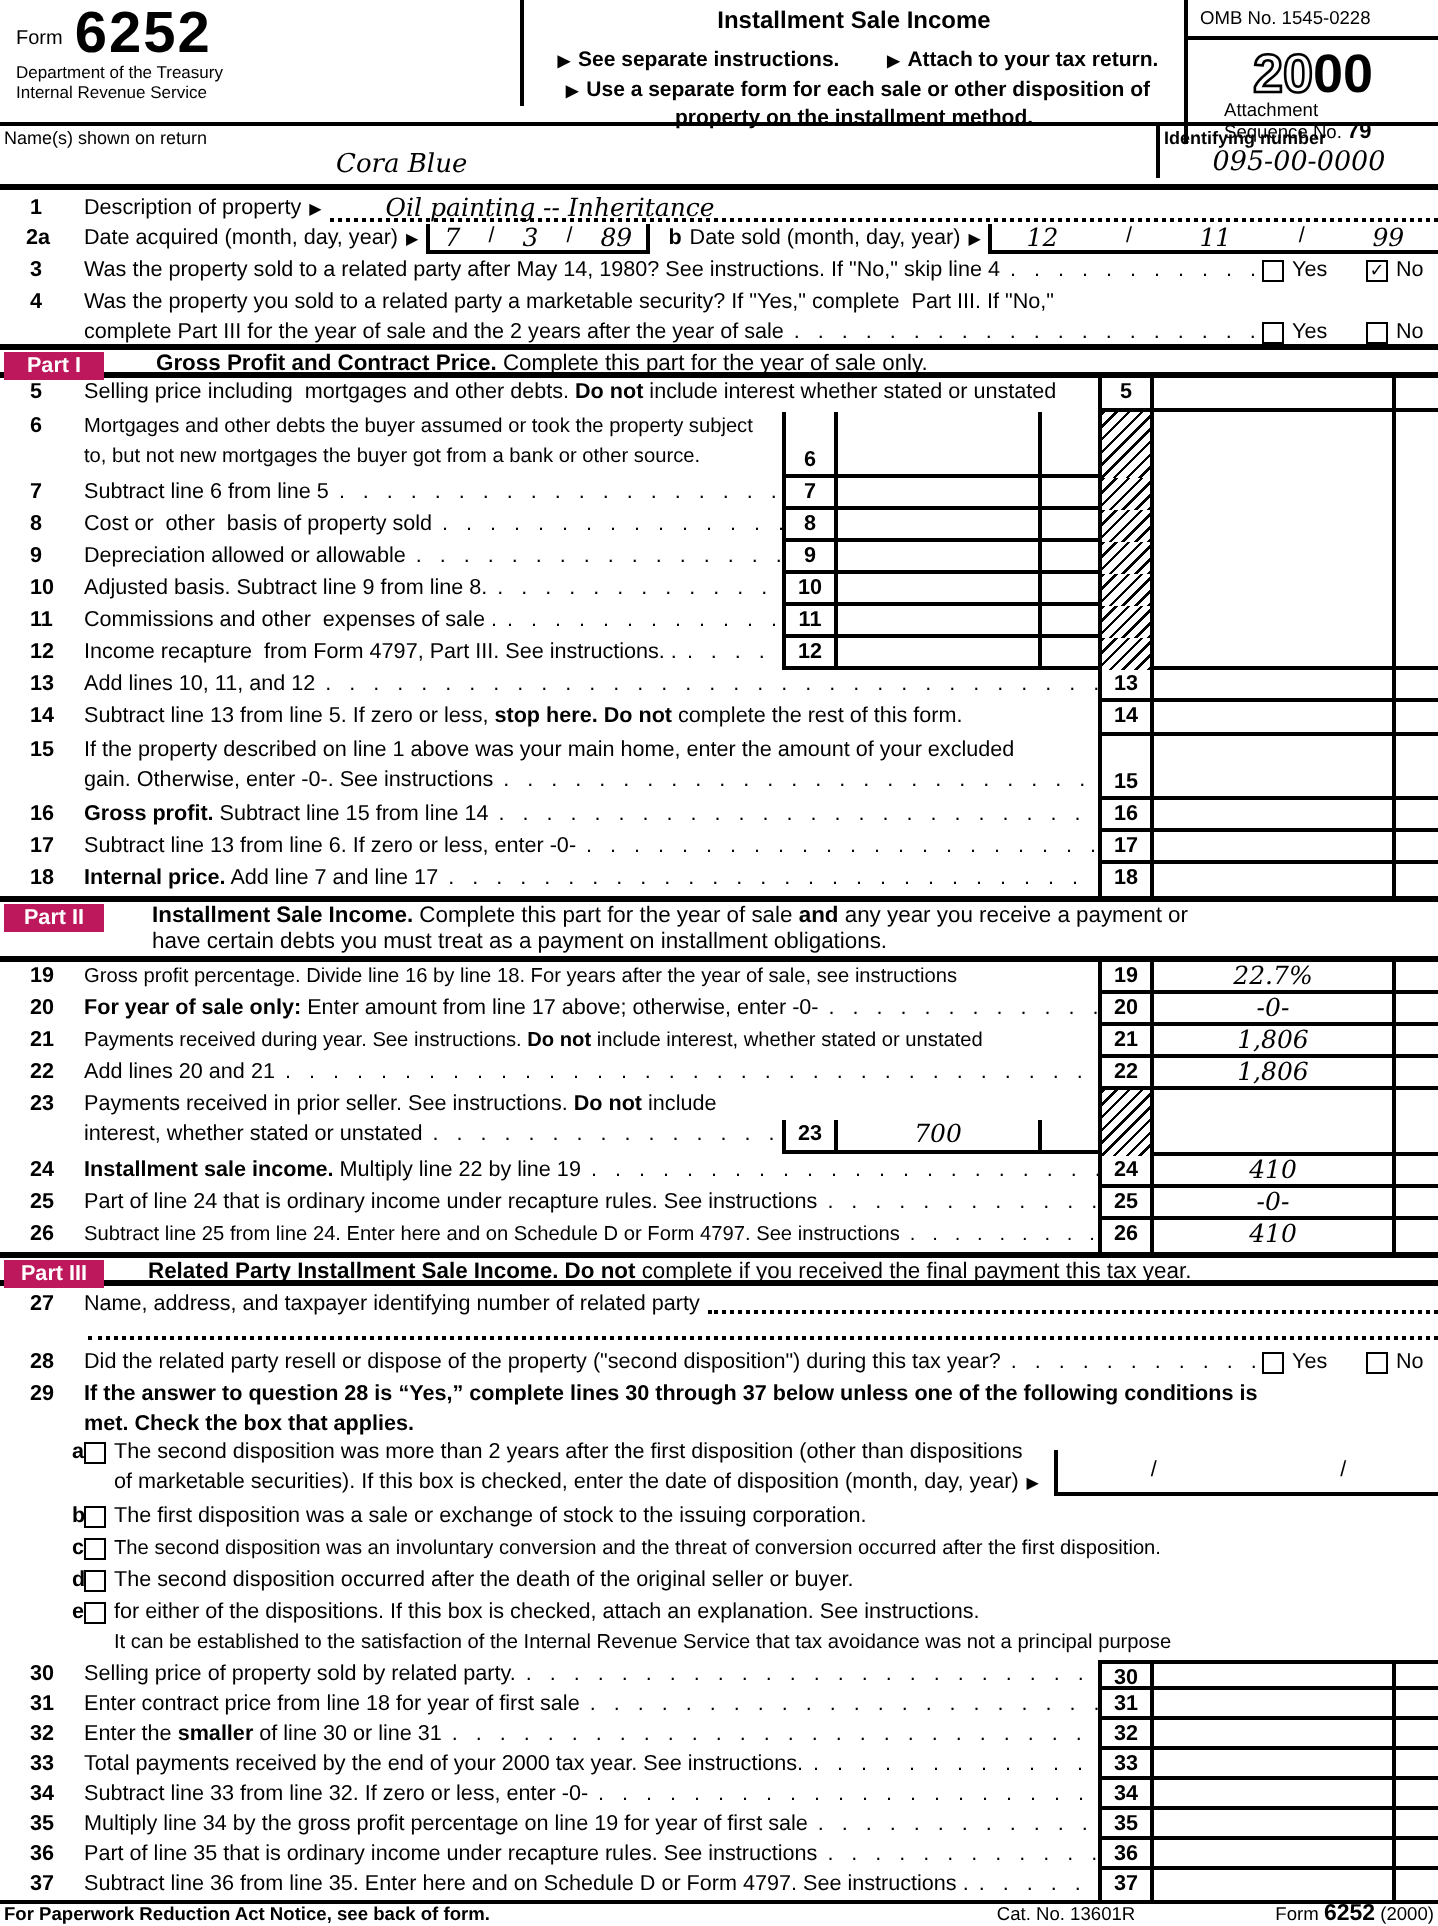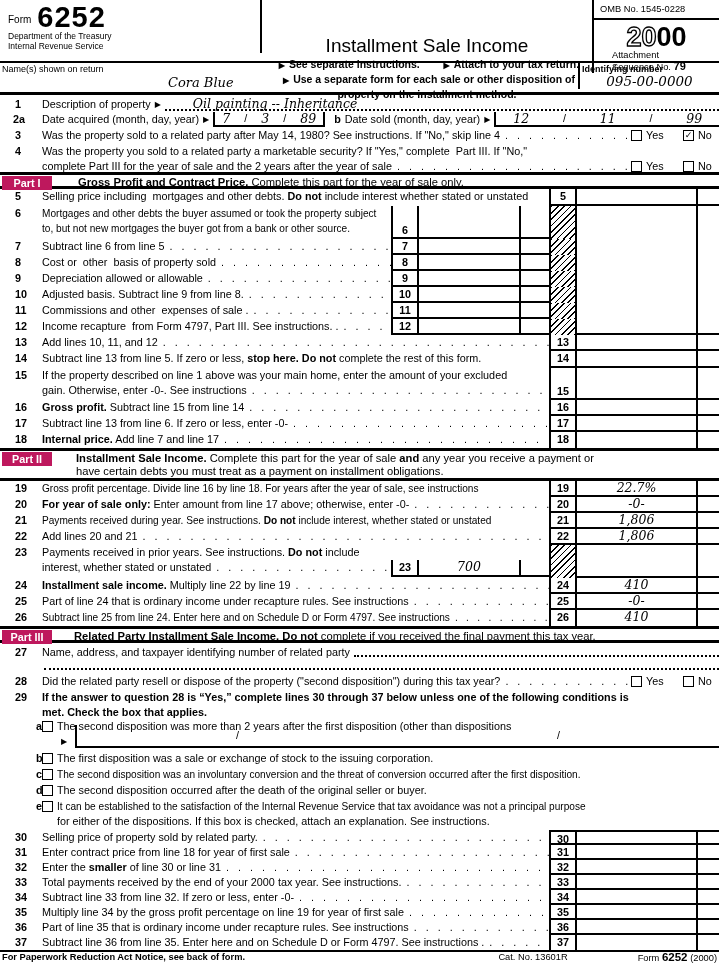--- a/index.html
+++ b/index.html
@@ -59,21 +59,21 @@
       <div style="display:flex; align-items:flex-start;">
         <span class="small" style="font-size:10px; padding-top:12px;">Form</span>
         <span style="font-size:29px; font-weight:bold; letter-spacing:1px; margin-left:6px; line-height:28px;">6252</span>
       </div>
       <div class="small" style="margin-top:auto;">
         <div>Department of the Treasury</div>
         <div>Internal Revenue Service</div>
       </div>
     </div>
     <div style="flex:1; text-align:center; padding-top:1px; min-width:0;">
-      <div style="font-size:19px; font-weight:normal; line-height:19px;margin-top:35px;">Installment Sale Income</div>
+      <div style="font-size:12px; font-weight:bold; line-height:19px;">Installment Sale Income</div>
       <div style="font-size:10.5px; font-weight:bold; line-height:13px; margin-top:3px; white-space:nowrap;">
         <span class="arr">▶</span><span>See separate instructions.</span>
         <span style="display:inline-block; width:14px;"></span>
         <span class="arr">▶</span><span>Attach to your tax return.</span>
       </div>
       <div style="font-size:10.5px; font-weight:bold; line-height:13px; white-space:nowrap;">
         <span class="arr">▶</span><span>Use a separate form for each sale or other disposition of</span>
       </div>
       <div style="font-size:10.5px; font-weight:bold; line-height:12px;">property on the installment method.</div>
     </div>
@@ -412,21 +412,21 @@
         <span class="dots">.   .   .   .   .   .   .   .   .   .   .   .   .   .   .   .   .   .   .   .   .   .   .   .   .   .   .   .   .   .   .   .   .   .   .   .   .   .   .   .   .   .   .   .   .   .   .   .</span>
       </div>
     <div class="gn">22</div>
     <div class="ga"><span class="hand">1,806</span></div>
     <div class="gc"></div>
   </div>
 
   <div class="row h33">
     <div class="ln">23</div>
     <div style="flex:1; min-width:0;">
-      <div class="seg"><span>Payments received in prior years. See instructions. </span><b>Do not</b><span> include</span></div>
+      <div class="seg"><span>Payments received in prior seller. See instructions. </span><b>Do not</b><span> include</span></div>
       <div style="display:flex; height:17px;">
         <span class="seg">interest, whether stated or unstated</span>
         <span class="dots">.   .   .   .   .   .   .   .   .   .   .   .   .   .   .   .   .   .   .   .   .   .   .   .   .   .   .   .   .   .   .   .   .   .   .   .   .   .   .   .   .   .   .   .   .   .   .   .</span>
         <div class="mn">
             <span>23</span>
           </div>
         <div class="ma"><span class="hand">700</span></div>
         <div class="mc"></div>
       </div>
     </div>
@@ -505,20 +505,21 @@
       <div class="seg">met. Check the box that applies.</div>
     </div>
   </div>
 
   <div class="row h32">
     <div class="ln sub">a</div>
     <span class="cb"></span>
     <div class="txt2">
       <div class="seg">The second disposition was more than 2 years after the first disposition (other than dispositions</div>
       <div style="display:flex;">
+        <span class="seg">of marketable securities). If this box is checked, enter the date of disposition (month, day, year)</span>
         <span class="arr">▶</span>
         <div style="flex:1; margin-left:4px; margin-top:-9px; height:23px; border-left:2px solid #000; border-bottom:2px solid #000; display:flex; justify-content:space-around; align-items:center;">
           <span>/</span>
           <span>/</span>
         </div>
       </div>
     </div>
   </div>
 
   <div class="row h16">
@@ -542,22 +543,22 @@
     <span class="cb"></span>
     <div class="txt">
         <span class="seg">The second disposition occurred after the death of the original seller or buyer.</span>
       </div>
   </div>
 
   <div class="row h31">
     <div class="ln sub">e</div>
     <span class="cb"></span>
     <div class="txt2">
+      <div class="seg">for either of the dispositions. If this box is checked, attach an explanation. See instructions.</div>
       <div class="seg fit">It can be established to the satisfaction of the Internal Revenue Service that tax avoidance was not a principal purpose</div>
-      <div class="seg">for either of the dispositions. If this box is checked, attach an explanation. See instructions.</div>
     </div>
   </div>
 
   <div class="row h15">
     <div class="ln">30</div>
     <div class="txt">
         <span class="seg">Selling price of property sold by related party.</span>
         <span class="dots">.   .   .   .   .   .   .   .   .   .   .   .   .   .   .   .   .   .   .   .   .   .   .   .   .   .   .   .   .   .   .   .   .   .   .   .   .   .   .   .   .   .   .   .   .   .   .   .</span>
       </div>
     <div class="gn bt">30</div>

